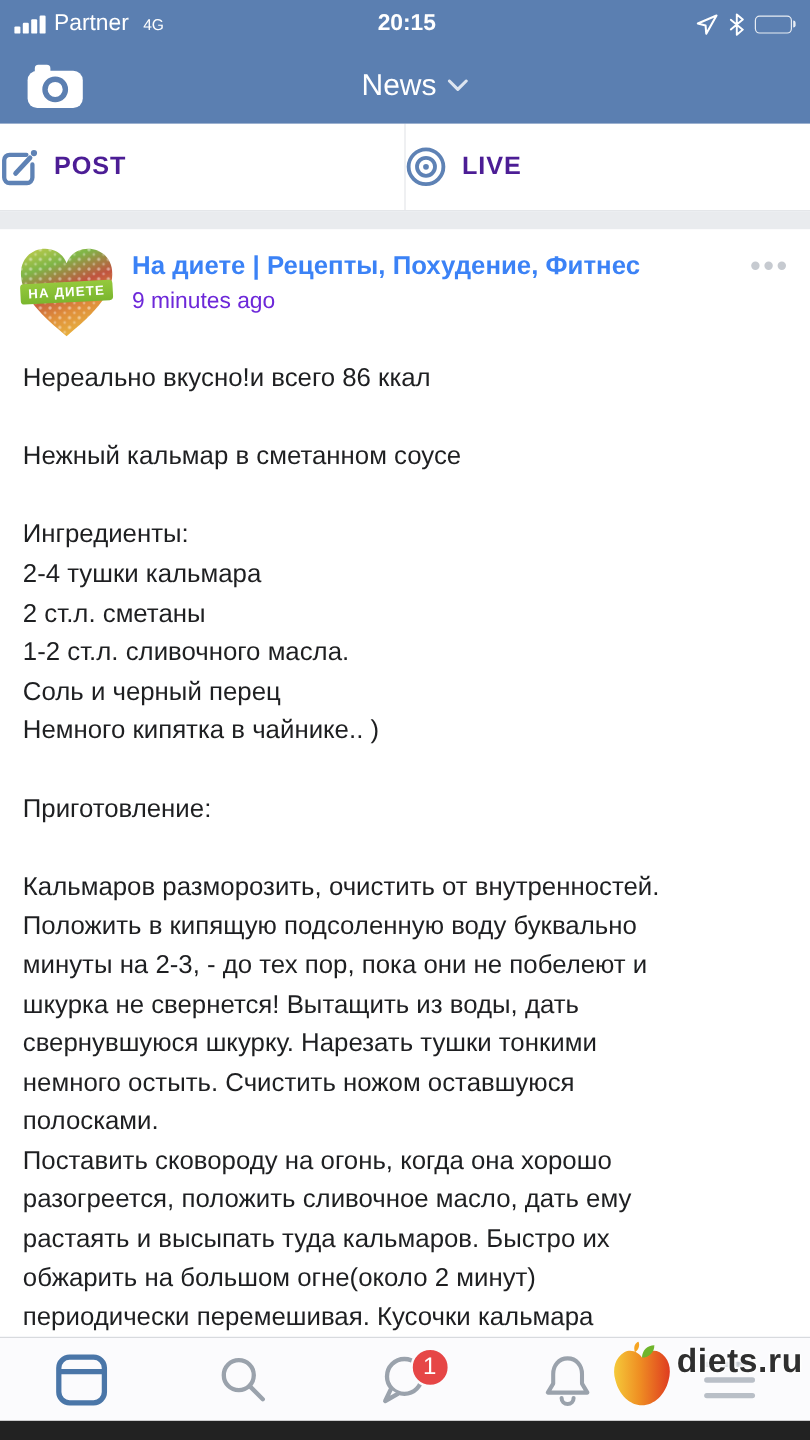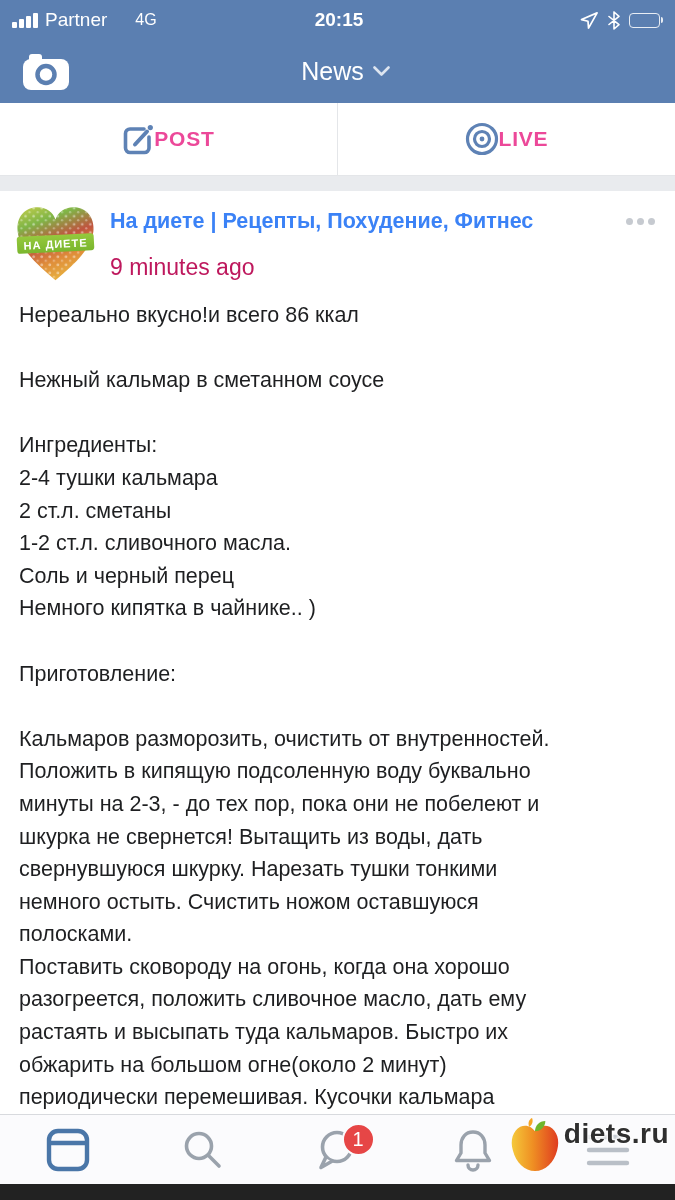--- a/index.html
+++ b/index.html
@@ -12,57 +12,57 @@
   
   .status-bar {
     height:40px; background:#5b7fb1; color:#fff;
     display:flex; align-items:center; padding:0 12px; position:relative;
   }
   .signal { display:flex; align-items:flex-end; gap:2px; margin-right:7px; }
   .signal i { display:block; width:5px; background:#fff; border-radius:1px; }
   .signal i:nth-child(1){height:6px;} .signal i:nth-child(2){height:9px;}
   .signal i:nth-child(3){height:12px;} .signal i:nth-child(4){height:15px;}
   .carrier { font-size:19px; }
-  .network { font-size:16px; margin-left:28px; }
+  .network { font-size:13px; margin-left:12px; }
   .clock {
     position:absolute; left:3px; right:0; text-align:center;
     font-size:19px; font-weight:700; pointer-events:none;
   }
   .sb-right { margin-left:auto; display:flex; align-items:center; gap:9px; z-index:1; }
   .battery { display:flex; align-items:center; }
   .batt-body { width:31px; height:15px; border:1.5px solid #e8edf4; border-radius:4px; padding:1.5px; }
   .batt-fill { width:62%; height:100%; background:#fff; border-radius:1.5px; }
   .batt-tip { width:2px; height:6px; background:#e8edf4; border-radius:0 2px 2px 0; margin-left:1px; }
   
   .nav-bar { height:63px; background:#5b7fb1; display:flex; align-items:center; position:relative; }
   .cam-btn { margin-left:22px; display:flex; z-index:1; }
   .nav-title {
     position:absolute; left:16px; right:0; display:flex; align-items:center;
     justify-content:center; gap:9px; color:#fff; font-size:25px;
   }
   
   .toolbar { height:73px; background:#fff; display:flex; border-bottom:1px solid #e4e6e9; }
   .toolbar-btn {
-    flex:1; display:flex; align-items:center; justify-content:center; 
-    color:#ec4899; font-size:21px; font-weight:600; letter-spacing:.8px; cursor:pointer;
+    flex:1; display:flex; align-items:center; gap:13px;
+    color:#4c1d95; font-size:21px; font-weight:600; letter-spacing:.8px; cursor:pointer;
   }
   .toolbar-btn:first-child { border-right:1px solid #e4e6e9; }
   .feed-gap { height:15px; background:#e9ebee; }
   
   .post-header { display:flex; align-items:flex-start; padding:13px 16px 6px 15px; }
   .avatar { width:81px; height:81px; position:relative; flex:0 0 auto; cursor:pointer; }
   .avatar .ribbon {
     position:absolute; left:2px; right:2px; top:31px; height:17px;
     background:linear-gradient(#95c93d,#7ab62e); border-radius:3px;
     transform:rotate(-3deg); display:flex; align-items:center; justify-content:center;
     color:#fff; font-size:11px; font-weight:700; letter-spacing:1px;
   }
   .post-head-text { margin-left:14px; padding-top:5px; min-width:0; }
   .author-name { color:#3b82f6; font-size:21.5px; font-weight:600; white-space:nowrap; cursor:pointer; }
-  .post-time { color:#be185d; font-size:23px; margin-top:20px; }
+  .post-time { color:#6d28d9; font-size:19px; margin-top:7px; }
   .more-btn { margin-left:auto; padding:14px 4px; display:flex; gap:4px; cursor:pointer; }
   .more-btn i { width:7px; height:7px; border-radius:50%; background:#c6cad0; display:block; }
   .post-body { padding:8px 18px 0 19px; color:#1e1f21; font-size:21.5px; line-height:32.6px; }
   .body-line { min-height:32.6px; white-space:pre-wrap; }
   
   .tab-bar {
     position:absolute; left:0; right:0; bottom:0; height:70px;
     background:#fbfbfd; border-top:1px solid #d8dade; display:flex; z-index:3;
   }
   .tab { flex:1; display:flex; align-items:center; justify-content:center; cursor:pointer; position:relative; }

